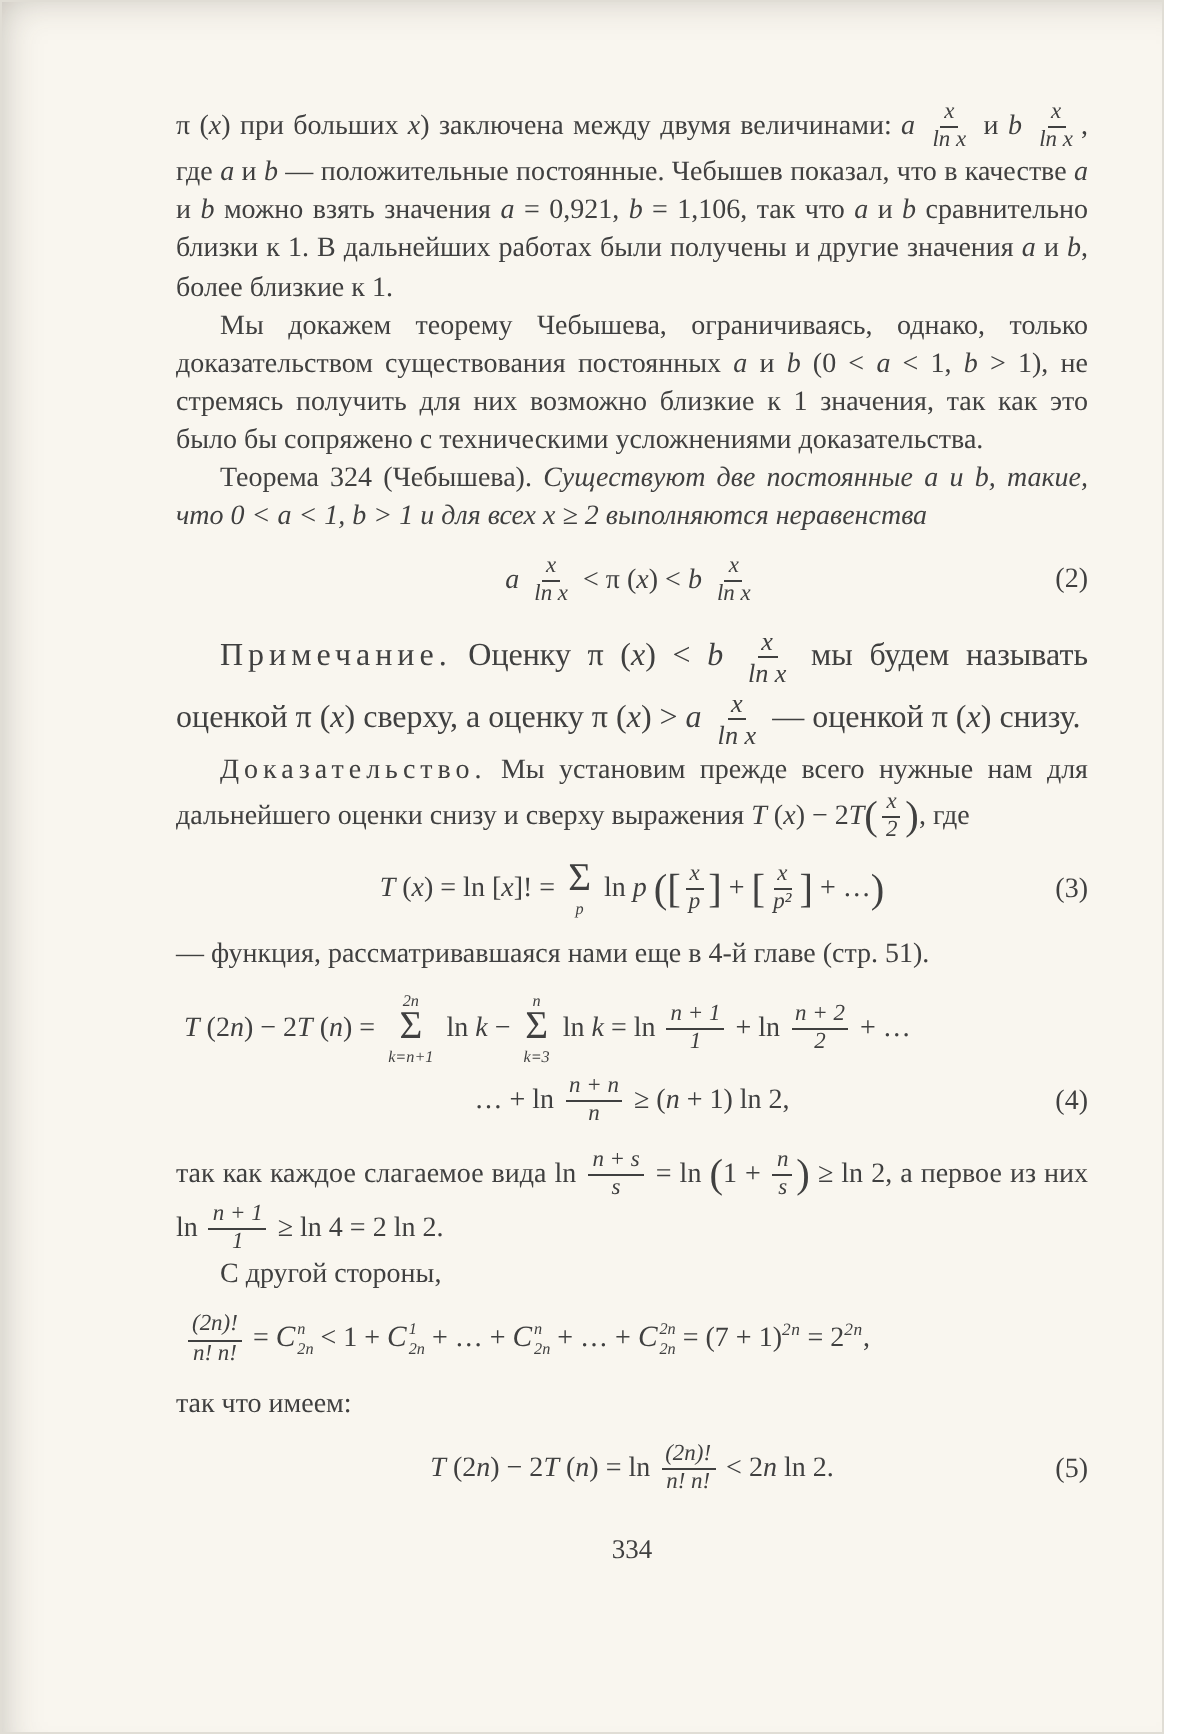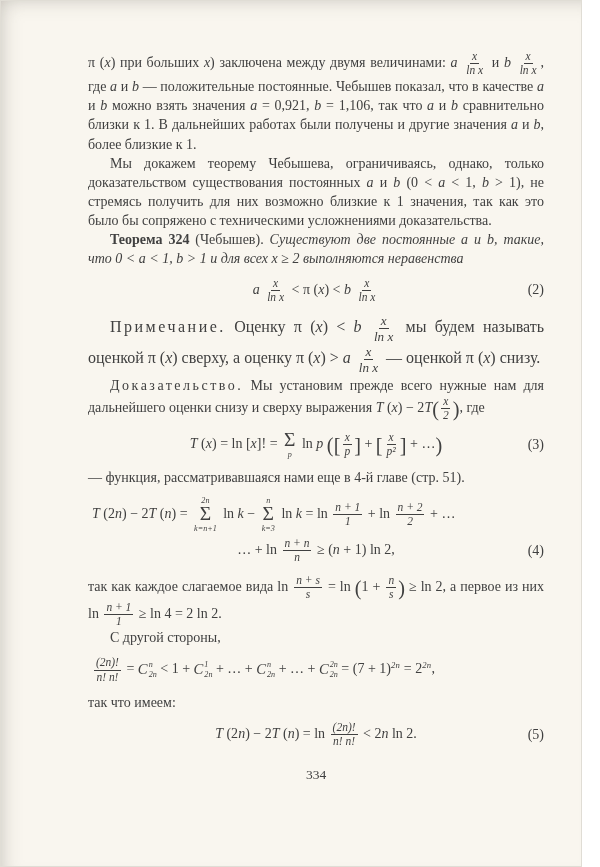--- a/index.html
+++ b/index.html
@@ -8,21 +8,21 @@
         box-shadow:inset 0 0 0 1px #e0ddd5, inset 10px 8px 22px -12px rgba(60,55,45,.35)}
   .text{position:absolute;left:88px;top:50px;width:456px;font-size:14px;line-height:1.36;text-align:justify}
   p{margin:0}
   .indent{text-indent:22px}
   .small{font-size:16px;line-height:1.35}
   .formula{margin:7px 0}
   .fline{position:relative;text-align:center;padding:2px 0}
   .fline.left{text-align:left;padding-left:4px}
   .ftag{position:absolute;right:0;top:50%;transform:translateY(-50%)}
   .tk-i{font-style:italic}
-  .tk-b{font-weight:bold}
+  .tk-b{font-weight:normal}
   .tk-sp{letter-spacing:2.5px}
   .frac{display:inline-flex;flex-direction:column;align-items:center;vertical-align:middle;
         font-style:italic;font-size:.82em;margin:0 2px;text-indent:0;line-height:1.15}
   .fn{border-bottom:1px solid currentColor;padding:0 2px}
   .fd{padding:0 2px}
   .sum{display:inline-flex;flex-direction:column;align-items:center;vertical-align:middle;
        margin:0 3px;text-indent:0;line-height:1}
   .slim{font-size:.58em;font-style:italic;line-height:1.15}
   .sigma{font-size:1.4em;line-height:.95}
   .sup{font-size:.62em;font-style:italic;vertical-align:.6em;letter-spacing:.3px}
@@ -39,21 +39,21 @@
   <div class="text">
     <div id="content">
         <p class=""><span class="tk-r">π (</span><span class="tk-i">x</span><span class="tk-r">) при больших </span><span class="tk-i">x</span><span class="tk-r">) заключена между двумя величинами: </span><span class="tk-i">a </span><span class="frac">
             <span class="fn">x</span>
             <span class="fd">ln x</span>
           </span><span class="tk-r"> и </span><span class="tk-i">b </span><span class="frac">
             <span class="fn">x</span>
             <span class="fd">ln x</span>
           </span><span class="tk-r">, где </span><span class="tk-i">a</span><span class="tk-r"> и </span><span class="tk-i">b</span><span class="tk-r"> — положительные постоянные. Чебышев показал, что в качестве </span><span class="tk-i">a</span><span class="tk-r"> и </span><span class="tk-i">b</span><span class="tk-r"> можно взять значения </span><span class="tk-i">a</span><span class="tk-r"> = 0,921, </span><span class="tk-i">b</span><span class="tk-r"> = 1,106, так что </span><span class="tk-i">a</span><span class="tk-r"> и </span><span class="tk-i">b</span><span class="tk-r"> сравнительно близки к 1. В дальнейших работах были получены и другие значения </span><span class="tk-i">a</span><span class="tk-r"> и </span><span class="tk-i">b</span><span class="tk-r">, более близкие к 1.</span></p>
         <p class="indent"><span class="tk-r">Мы докажем теорему Чебышева, ограничиваясь, однако, только доказательством существования постоянных </span><span class="tk-i">a</span><span class="tk-r"> и </span><span class="tk-i">b</span><span class="tk-r"> (0 &lt; </span><span class="tk-i">a</span><span class="tk-r"> &lt; 1,  </span><span class="tk-i">b</span><span class="tk-r"> &gt; 1), не стремясь получить для них возможно близкие к 1 значения, так как это было бы сопряжено с техническими усложнениями доказательства.</span></p>
-        <p class="indent"><span class="tk-b">Теорема 324 </span><span class="tk-r">(Чебышев). </span><span class="tk-i">Существуют две постоянные a и b, такие, что 0 &lt; a &lt; 1,  b &gt; 1 и для всех x ≥ 2 выполняются неравенства</span></p>
+        <p class="indent"><span class="tk-b">Теорема 324 </span><span class="tk-r">(Чебышева). </span><span class="tk-i">Существуют две постоянные a и b, такие, что 0 &lt; a &lt; 1,  b &gt; 1 и для всех x ≥ 2 выполняются неравенства</span></p>
         <div class="formula">
           <div class="fline center"><span class="tk-i">a </span><span class="frac">
               <span class="fn">x</span>
               <span class="fd">ln x</span>
             </span><span class="tk-r"> &lt; π (</span><span class="tk-i">x</span><span class="tk-r">) &lt; </span><span class="tk-i">b </span><span class="frac">
               <span class="fn">x</span>
               <span class="fd">ln x</span>
             </span><span class="ftag">(2)</span></div>
         </div>
         <p class="small indent"><span class="tk-sp">Примечание.</span><span class="tk-r">  Оценку π (</span><span class="tk-i">x</span><span class="tk-r">) &lt; </span><span class="tk-i">b </span><span class="frac">

